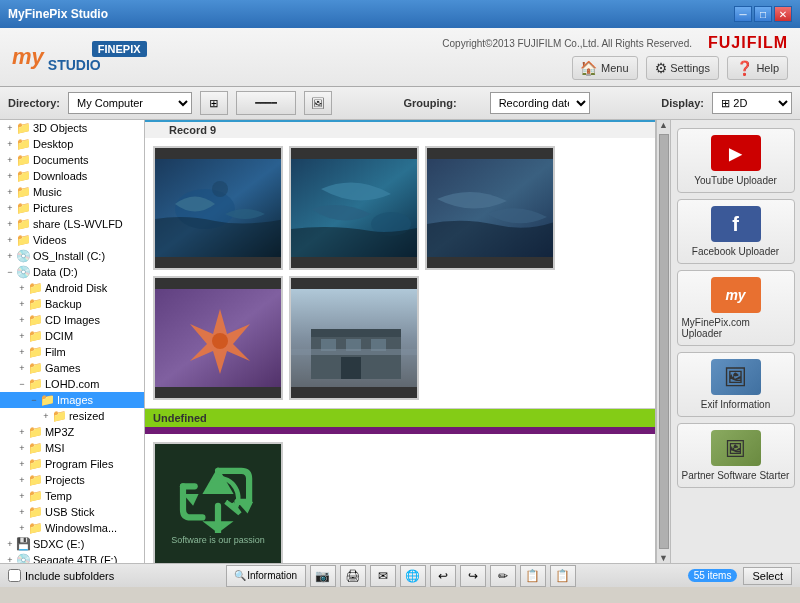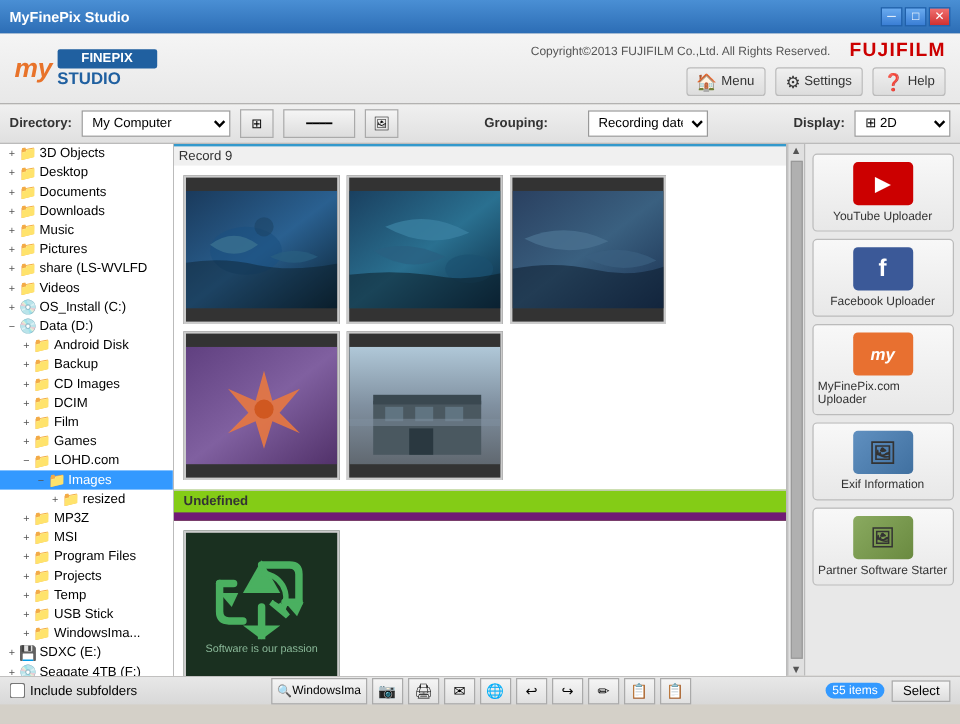--- a/index.html
+++ b/index.html
@@ -35,24 +35,25 @@
       padding: 6px 12px;
       display: flex;
       align-items: center;
       justify-content: space-between;
     }
     .logo-area { display: flex; align-items: center; gap: 4px; }
     .logo-my { color: #e8732a; font-size: 22px; font-weight: bold; font-style: italic; }
     .logo-box {
       background: #2060a0;
       color: white;
-      padding: 2px 20px;
+      padding: 2px 6px;
       font-size: 11px;
       font-weight: bold;
       border-radius: 2px;
+      margin-left: 44px;
     }
     .logo-studio { color: #2060a0; font-size: 14px; font-weight: bold; }
     .header-right { display: flex; flex-direction: column; align-items: flex-end; gap: 4px; margin-left: 24px; }
     .copyright { font-size: 10px; color: #555; }
     .fujifilm-logo { color: #cc0000; font-weight: bold; font-size: 16px; letter-spacing: 1px; }
     .header-nav { display: flex; gap: 8px; align-items: center; }
     .nav-btn {
       display: flex; align-items: center; gap: 3px;
       padding: 3px 8px;
       background: linear-gradient(to bottom, #f0f0f0, #ddd);
@@ -253,23 +254,23 @@
 
     
     ::-webkit-scrollbar { width: 14px; }
     ::-webkit-scrollbar-track { background: #f0f0f0; }
     ::-webkit-scrollbar-thumb { background: #b0b0b0; border: 1px solid #999; }
     ::-webkit-scrollbar-button { background: #d8d8d8; height: 14px; }
 
     .section-record {
       background: #f0f0f0;
       border-top: 2px solid #3399cc;
-      padding: 2px 4px;
-      font-size: 11px;
-      font-weight: normal;
+      padding: 2px 24px;
+      font-size: 11px;
+      font-weight: bold;
       color: #333;
     }
   </style>
 </head>
 <body>
 
 <div class="title-bar">
   <span class="title-bar-text">MyFinePix Studio</span>
   <div class="title-bar-buttons">
     <div class="title-btn">─</div>
@@ -627,21 +628,21 @@
 </div>
 
 <div class="bottom-bar">
   <label class="checkbox-label">
     <input type="checkbox" style="">
     <span>Include subfolders</span>
   </label>
   <div class="bottom-tools">
     <div class="tool-btn" style="width:80px;font-size:10px;">
       <span>🔍</span>
-      <span>WindowsIma</span>
+      <span>Information</span>
     </div>
     <div class="tool-btn">📷</div>
     <div class="tool-btn">🖨</div>
     <div class="tool-btn">✉</div>
     <div class="tool-btn">🌐</div>
     <div class="tool-btn">↩</div>
     <div class="tool-btn">↪</div>
     <div class="tool-btn">✏</div>
     <div class="tool-btn">📋</div>
     <div class="tool-btn">📋</div>

